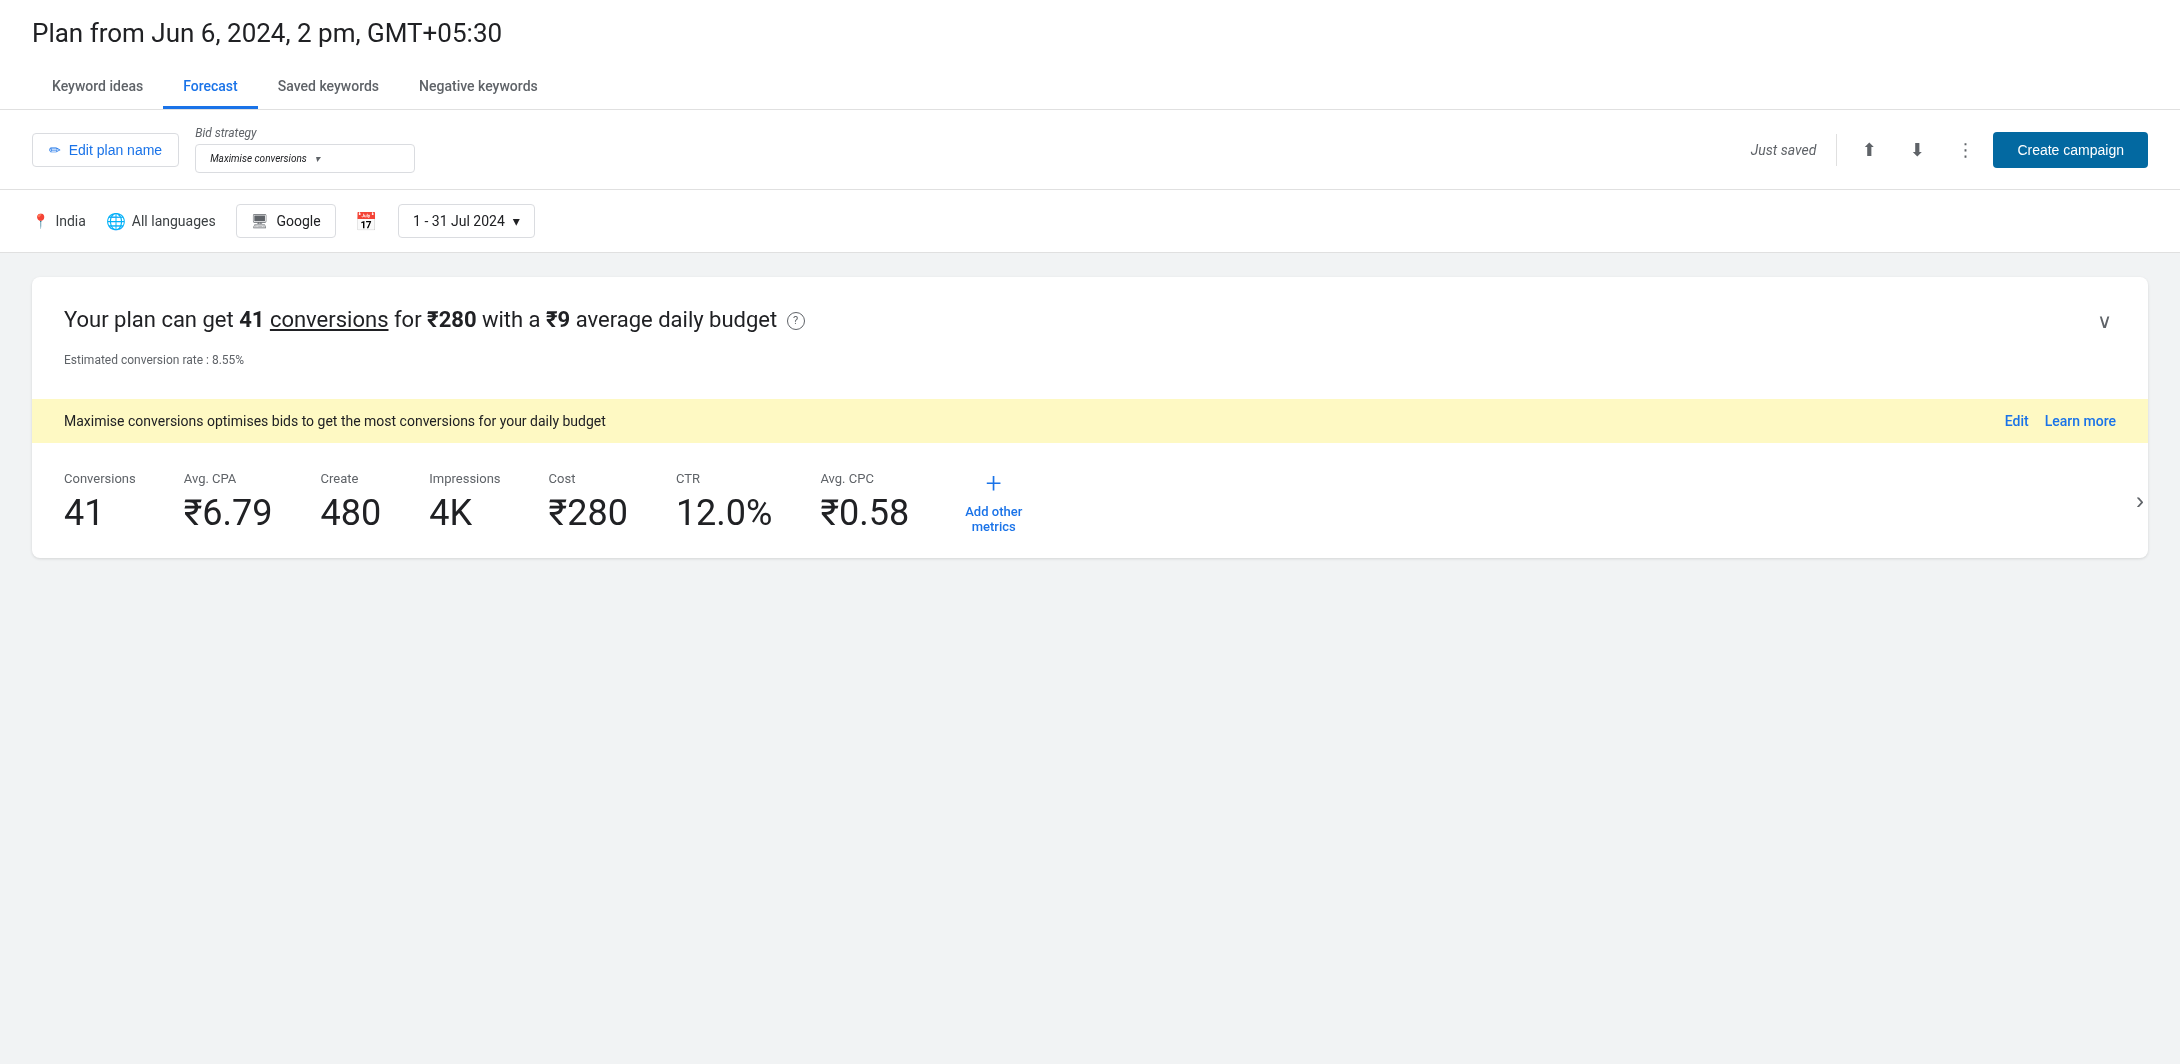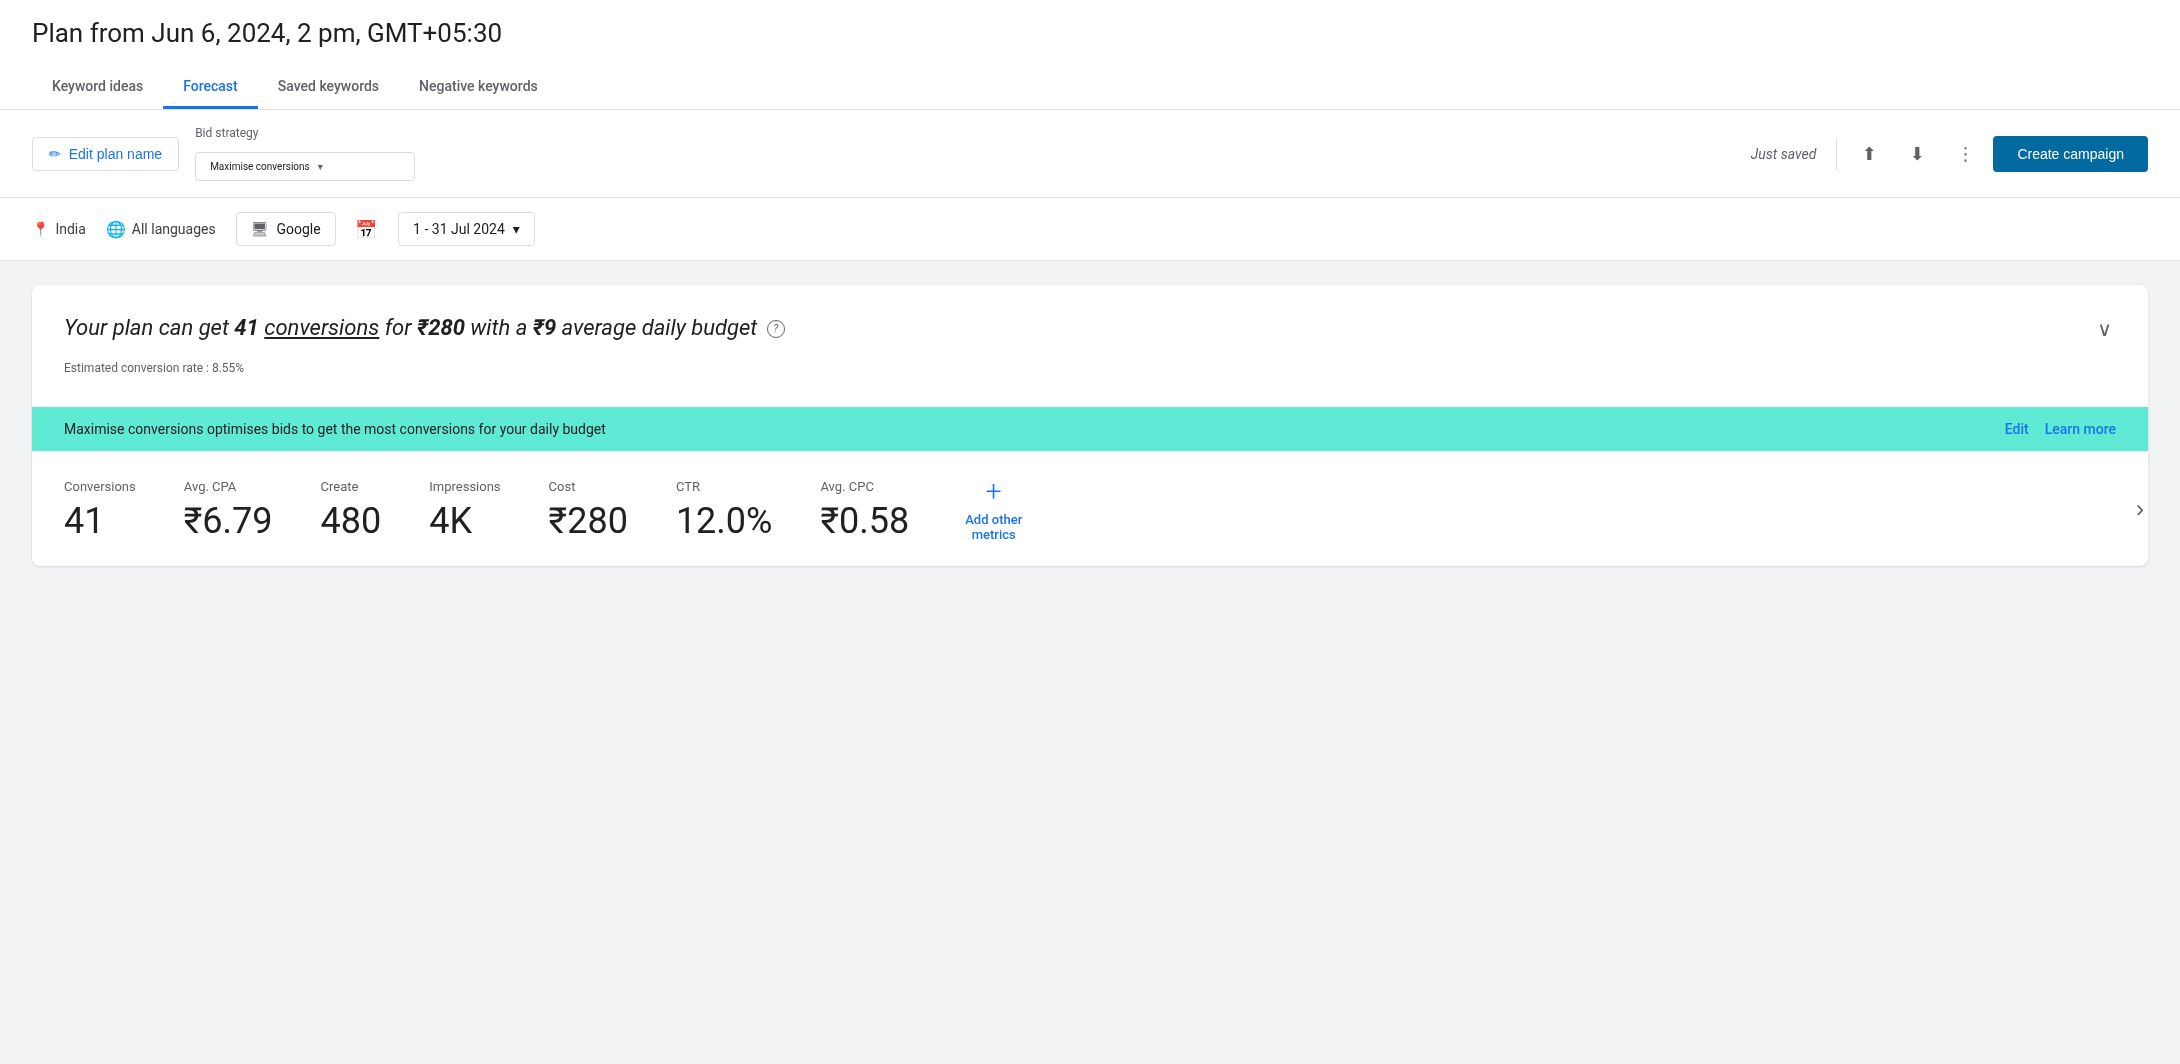--- a/index.html
+++ b/index.html
@@ -63,21 +63,22 @@
       background: #fff;
       color: #1a73e8;
       font-size: 14px;
       font-weight: 500;
       cursor: pointer;
     }
 
     .bid-strategy-group {
       display: flex;
       flex-direction: column;
-      gap: 12px;
+      gap: 4px;
+      font-style: italic;
     }
 
     .bid-strategy-label {
       font-size: 12px;
       color: #5f6368;
     }
 
     .bid-strategy-select {
       display: flex;
       align-items: center;
@@ -184,21 +185,20 @@
       display: flex;
       align-items: flex-start;
       justify-content: space-between;
     }
 
     .plan-summary-title {
       font-size: 22px;
       font-weight: 400;
       color: #202124;
       line-height: 1.4;
-      font-style: italic;
     }
 
     .plan-summary-title strong {
       font-weight: 700;
     }
 
     .underline-text {
       text-decoration: underline;
       text-decoration-color: #202124;
     }
@@ -226,21 +226,21 @@
       padding: 4px;
     }
 
     .conversion-rate-text {
       font-size: 12px;
       color: #5f6368;
       padding: 0 32px 32px 32px;
     }
 
     .info-banner {
-      background: #5eead4;
+      background: #fef9c3;
       padding: 14px 32px;
       display: flex;
       align-items: center;
       justify-content: space-between;
       font-size: 14px;
       color: #202124;
     }
 
     .info-banner-actions {
       display: flex;

